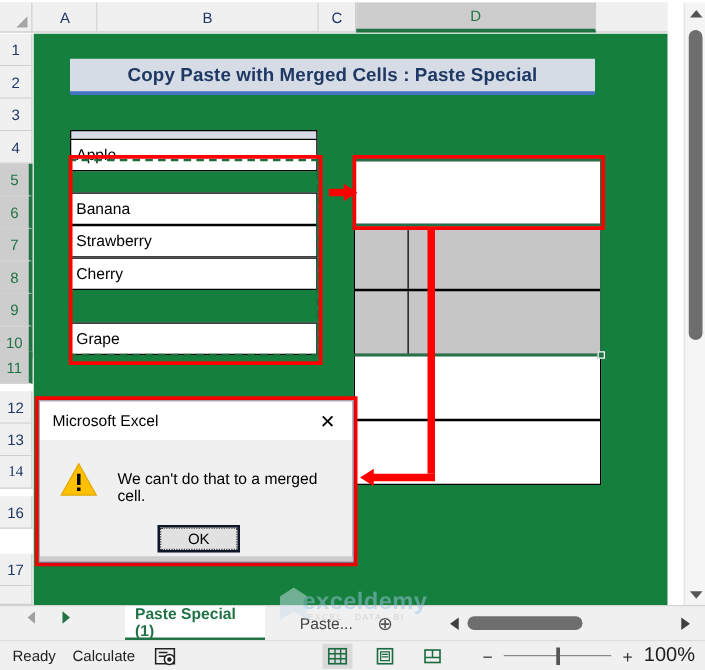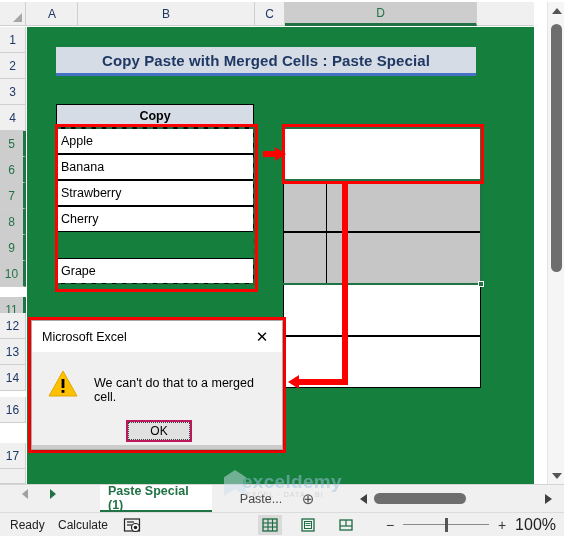--- a/index.html
+++ b/index.html
@@ -238,21 +238,21 @@
     width: 30px; height: 27px;
   }
   .dlg-msg {
     position: absolute; left: 62px; top: 24px; right: 10px;
     font-size: 12.5px; color: #000;
   }
   .dlg-ok {
     position: absolute;
     left: 94px; top: 68px; width: 66px; height: 22px;
     background: #e1e1e1;
-    border: 2px solid #be185d;
+    border: 2px solid #0f172a;
     font-size: 12px; color: #000;
     display: flex; align-items: center; justify-content: center;
     cursor: default;
   }
   .dlg-ok-inner {
     width: 100%; height: 100%;
     border: 1px dotted #404040;
     display: flex; align-items: center; justify-content: center;
   }
   .dlg-strip {
@@ -371,36 +371,36 @@
     <div class="row-head" style="top:27px;">1</div>
     <div class="row-head" style="top:53px;">2</div>
     <div class="row-head" style="top:79px;">3</div>
     <div class="row-head" style="top:105px;">4</div>
     <div class="row-head sel" style="top:131px;">5</div>
     <div class="row-head sel" style="top:157px;">6</div>
     <div class="row-head sel" style="top:183px;">7</div>
     <div class="row-head sel" style="top:209px;">8</div>
     <div class="row-head sel" style="top:235px;">9</div>
     <div class="row-head sel" style="top:261px;">10</div>
-    <div class="row-head sel" style="top:297px;">11</div>
+    <div class="row-head sel" style="top:281px;">11</div>
     <div class="row-head" style="top:313px;">12</div>
     <div class="row-head" style="top:339px;">13</div>
-    <div class="row-head" style="top:365px;">14</div>
+    <div class="row-head" style="top:365px;font-family:Liberation Serif, serif;">14</div>
     <div class="row-head" style="top:391px;margin-left:43px;">15</div>
     <div class="row-head" style="top:397px;text-align:center;">16</div>
     <div class="row-head" style="top:443px;">17</div>
     <div class="row-head" style="top:469px;height:15px;"></div>
 
     <div class="sheet">
 
       <div class="title-banner">Copy Paste with Merged Cells : Paste Special</div>
 
       <div class="hdr-cell" id="hdr-copy">Copy</div>
 
-      <div class="data-cell" style="top:101px;">Apple</div>
+      <div class="data-cell" style="top:84px;">Apple</div>
       <div class="data-cell" style="top:127px;">Banana</div>
       <div class="data-cell" style="top:153px;">Strawberry</div>
       <div class="data-cell" style="top:179px;">Cherry</div>
       <div class="data-cell" style="top:231px;">Grape</div>
 
       <div class="paste-cell" style="top:101px;height:52px;"></div>
       <div class="paste-cell gray split" style="top:153px;height:52px;"></div>
       <div class="paste-cell gray split" style="top:205px;height:52px;"></div>
       <div class="paste-cell" style="top:257px;height:52px;"></div>
       <div class="paste-cell" style="top:309px;height:52px;"></div>

